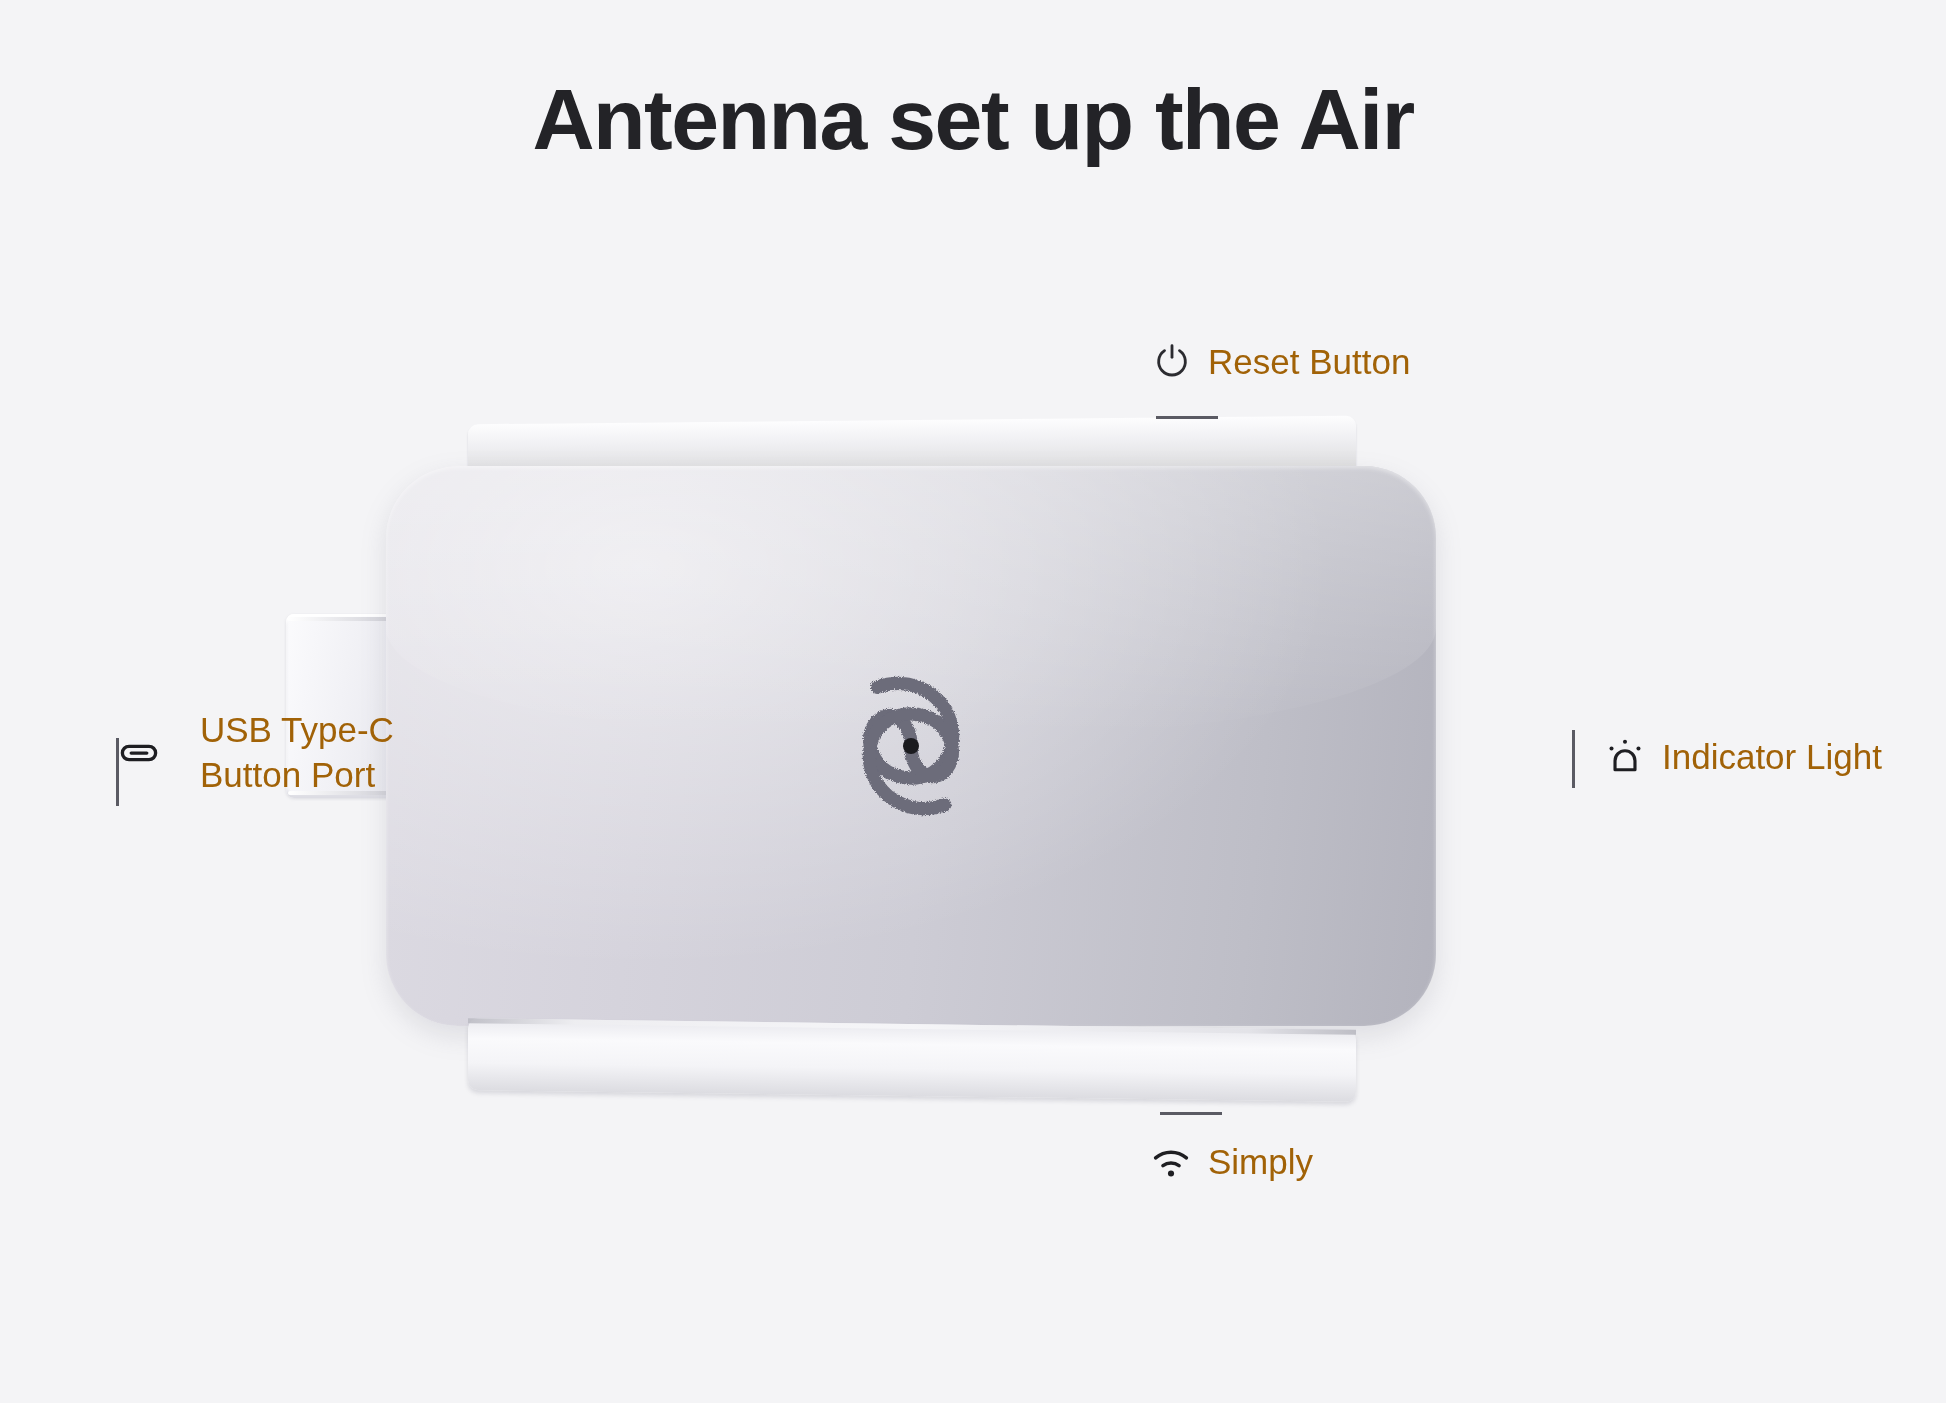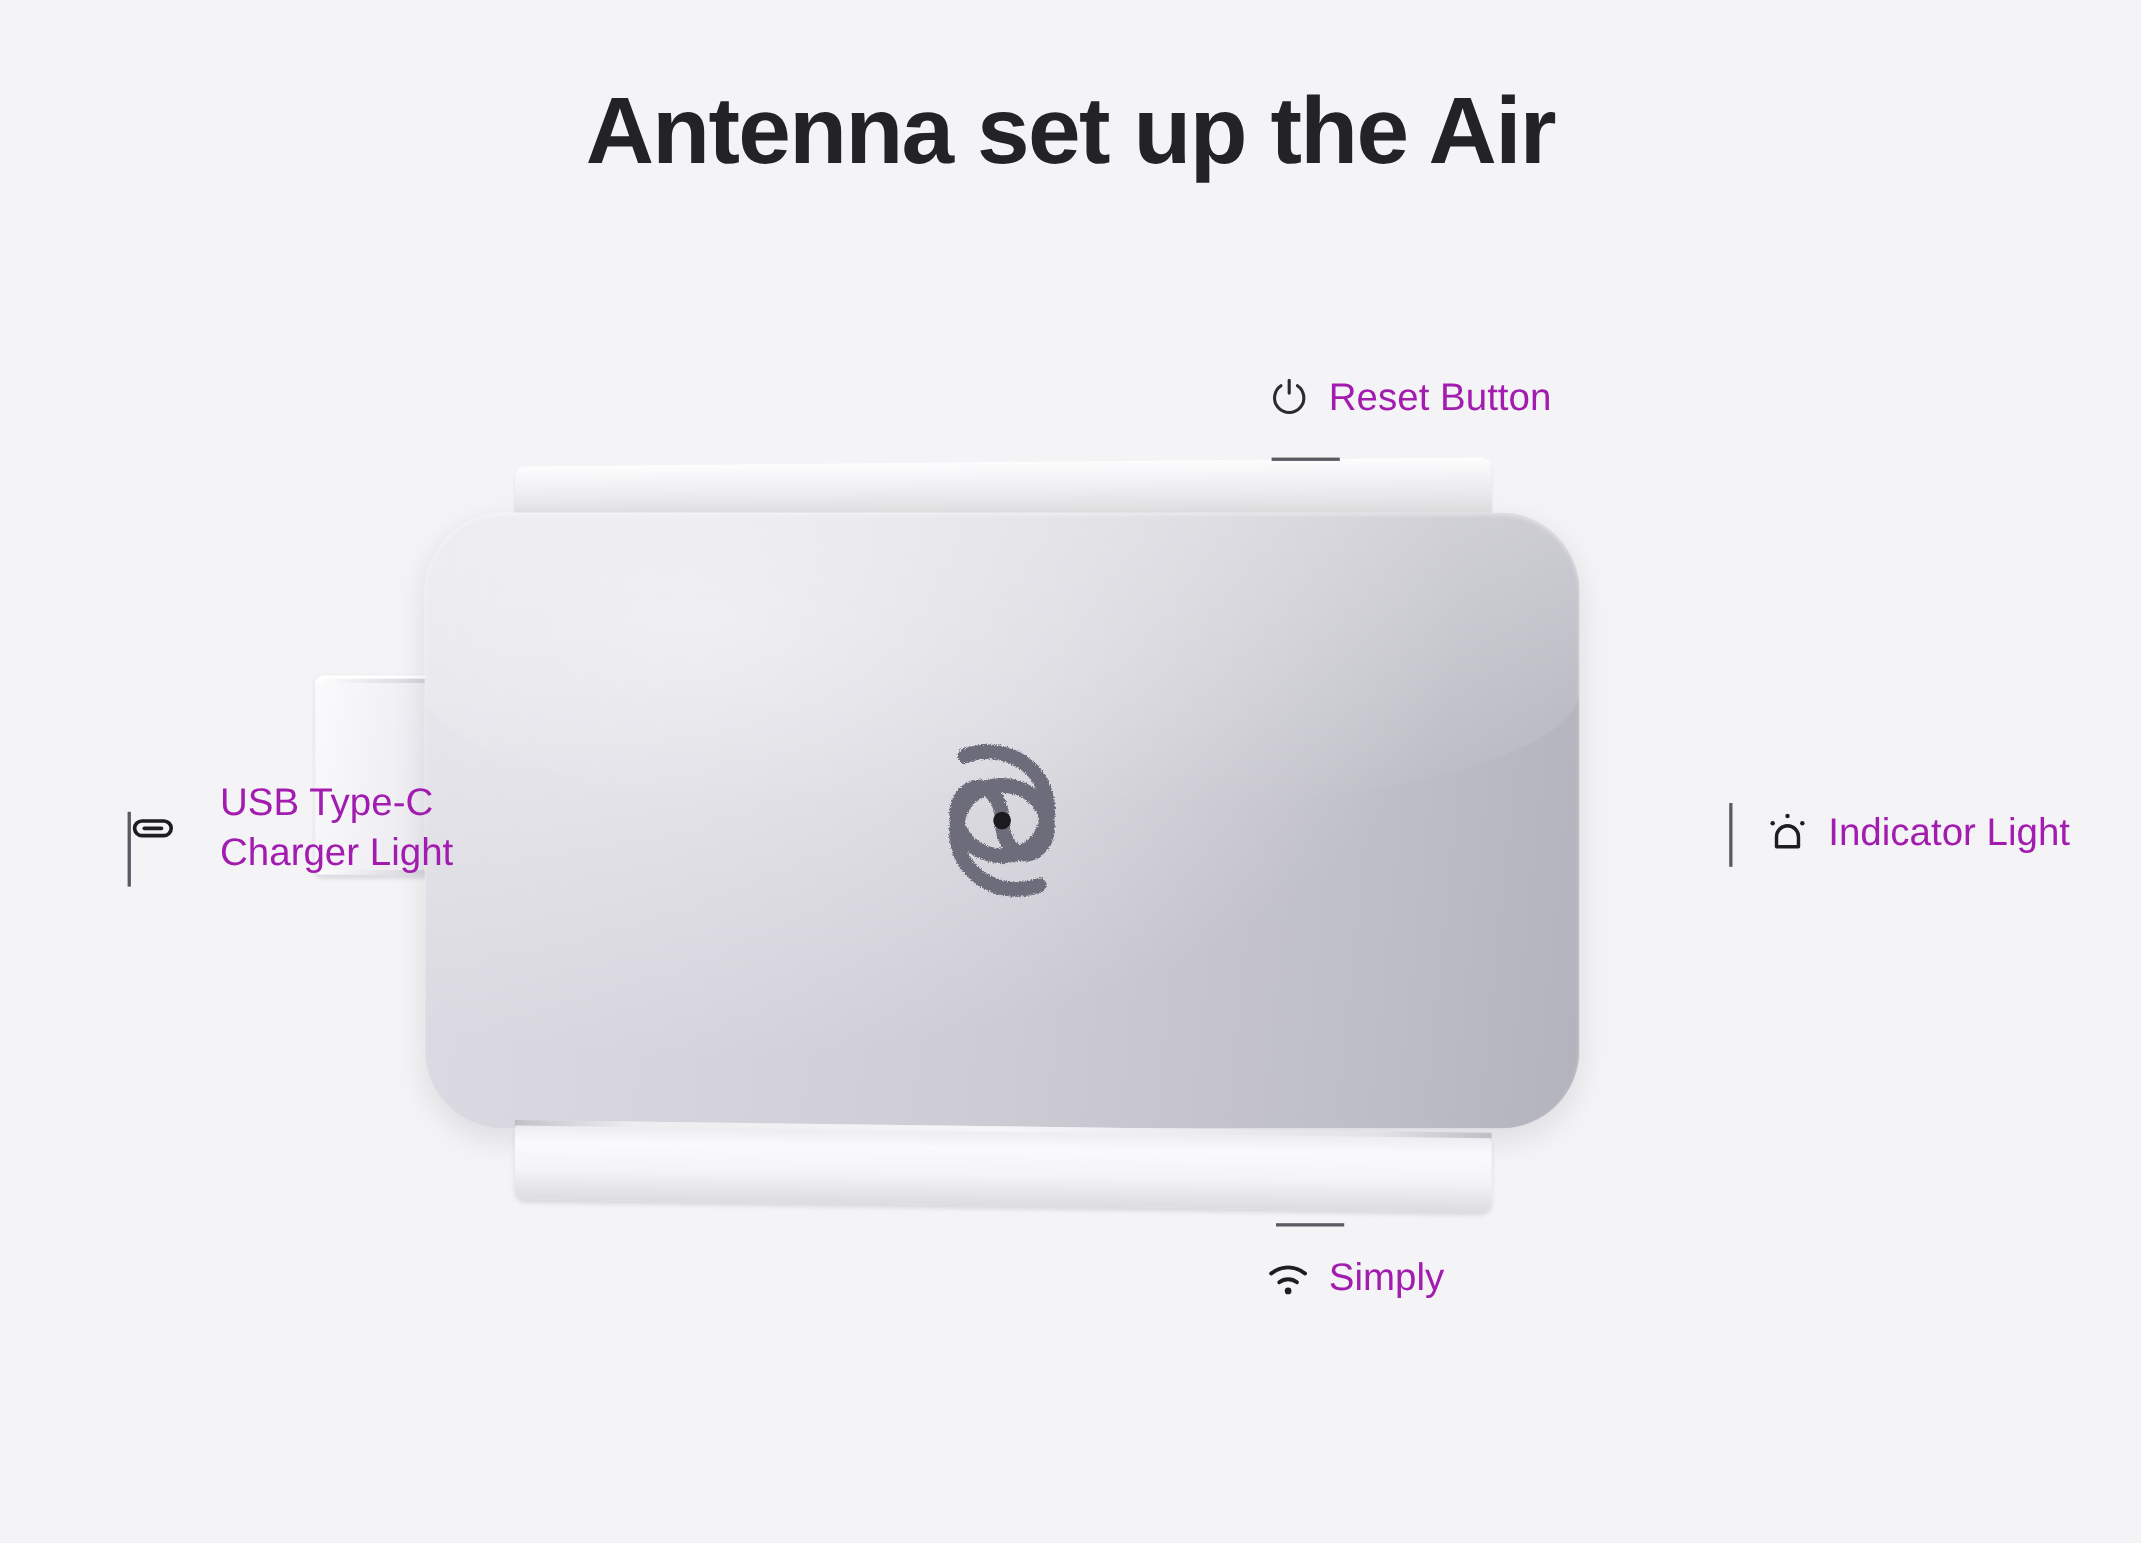--- a/index.html
+++ b/index.html
@@ -100,21 +100,21 @@
   #logo-spiral {
     position:absolute;
     left:50%; top:50%;
     transform:translate(-50%,-50%);
     width:178px; height:178px;
   }
 
   
   .callout { position:absolute; display:flex; align-items:center; gap:16px; }
   .callout-label {
-    font-size:35px; color:#a21caf; white-space:nowrap; line-height:1.28;
+    font-size:35px; color:#a16207; white-space:nowrap; line-height:1.28;
   }
   .callout-icon { flex:none; display:block; }
 
   #callout-reset {
     left:1152px; top:340px;
     flex-direction:row;
   }
   #callout-antenna {
     left:1150px; top:1140px;
   }
@@ -185,21 +185,21 @@
   <span class="callout-label">Reset Button</span>
 </div>
 
 <div class="callout" id="callout-usbc">
   <svg class="callout-icon" width="42" height="42" viewBox="0 0 24 24">
     <rect x="2.5" y="8.2" width="19" height="7.6" rx="3.8" fill="none" stroke="#1e1e22" stroke-width="1.9"></rect>
     <rect x="6.6" y="11.1" width="10.8" height="1.9" rx="0.95" fill="#1e1e22"></rect>
   </svg>
   <span>
     <span class="callout-label" style="display:block">USB Type-C</span>
-    <span class="callout-label" style="display:block">Charger Light</span>
+    <span class="callout-label" style="display:block">Button Port</span>
   </span>
 </div>
 
 <div class="callout" id="callout-indicator">
   <svg class="callout-icon" width="42" height="42" viewBox="0 0 24 24">
     <path d="M6.3 19.3 V14.1 a5.7 5.7 0 0 1 11.4 0 v5.2 Z" fill="none" stroke="#1e1e22" stroke-width="1.8" stroke-linejoin="round"></path>
     <circle cx="12" cy="3.3" r="1.15" fill="#1e1e22"></circle>
     <circle cx="4.3" cy="7.1" r="1.15" fill="#1e1e22"></circle>
     <circle cx="19.7" cy="7.1" r="1.15" fill="#1e1e22"></circle>
   </svg>

